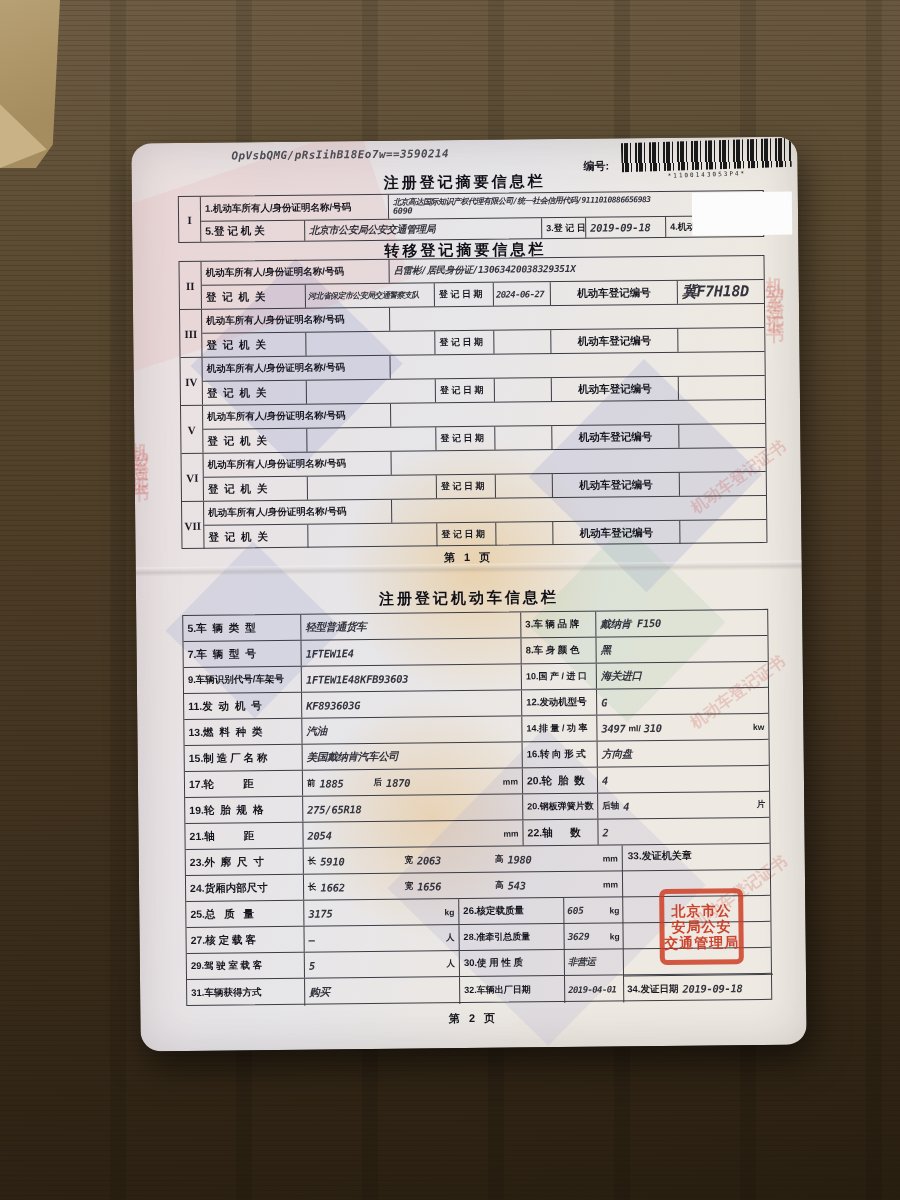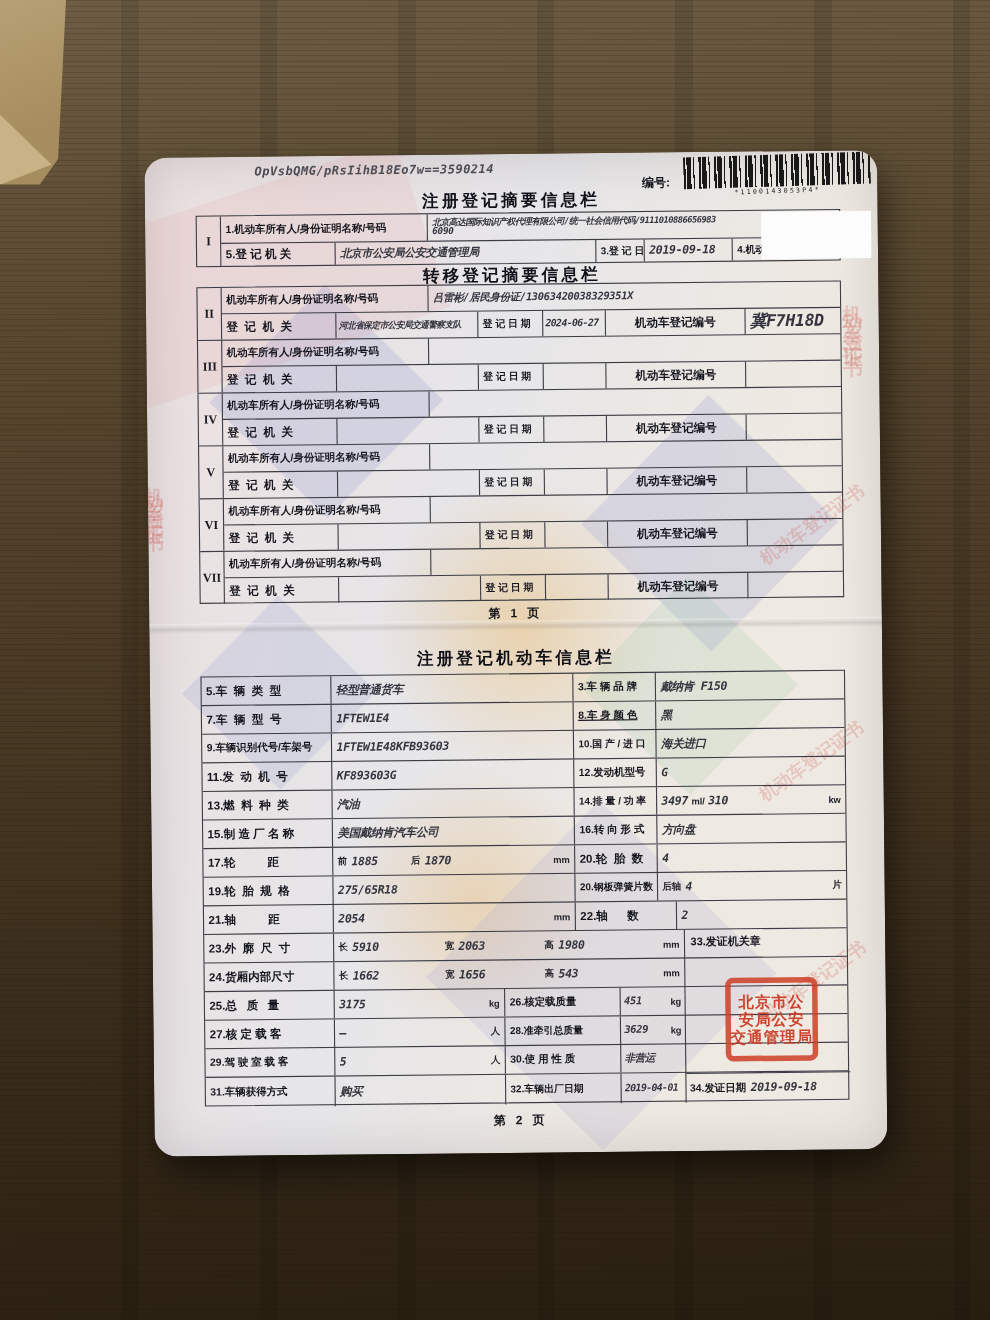--- a/index.html
+++ b/index.html
@@ -247,21 +247,21 @@
 
       <div class="row" style="height:26px;">
         <div class="cell lbl" style="width:118px;">5.车  辆  类  型</div>
         <div class="cell val" style="width:220px;">轻型普通货车</div>
         <div class="cell lbl" style="width:75px;font-size:9.5px;">3.车 辆 品 牌</div>
         <div class="cell val" style="flex:1;">戴纳肯 F150</div>
       </div>
       <div class="row" style="height:26px;">
         <div class="cell lbl" style="width:118px;">7.车  辆  型  号</div>
         <div class="cell val" style="width:220px;">1FTEW1E4</div>
-        <div class="cell lbl" style="width:75px;font-size:9.5px;text-decoration:underline;">8.车 身 颜 色</div>
+        <div class="cell lbl" style="width:75px;font-size:9.5px;">8.车 身 颜 色</div>
         <div class="cell val" style="flex:1;">黑</div>
       </div>
       <div class="row" style="height:26px;">
         <div class="cell lbl" style="width:118px;font-size:9.5px;">9.车辆识别代号/车架号</div>
         <div class="cell val" style="width:220px;">1FTEW1E48KFB93603</div>
         <div class="cell lbl" style="width:75px;font-size:9px;">10.国 产 / 进 口</div>
         <div class="cell val" style="flex:1;">海关进口</div>
       </div>
       <div class="row" style="height:26px;">
         <div class="cell lbl" style="width:118px;">11.发  动  机  号</div>
@@ -307,21 +307,21 @@
           <span class="val">4</span>
           <span class="unit grow" style="text-align:right;">片</span>
         </div>
       </div>
       <div class="row" style="height:26px;">
         <div class="cell lbl" style="width:118px;">21.轴          距</div>
         <div class="cell" style="width:220px;">
           <span class="val">2054</span>
           <span class="unit grow" style="text-align:right;">mm</span>
         </div>
-        <div class="cell lbl" style="width:92px;">22.轴      数</div>
+        <div class="cell lbl" style="width:75px;">22.轴      数</div>
         <div class="cell val" style="flex:1;">2</div>
       </div>
 
       <div class="row" style="height:26px;">
         <div class="cell lbl" style="width:118px;">23.外  廓  尺  寸</div>
         <div class="cell" style="width:318px;gap:4px;border-right:none;">
           <span class="unit">长</span>
           <span class="val">5910</span>
           <span class="unit" style="margin-left:56px;">宽</span>
           <span class="val">2063</span>
@@ -344,21 +344,21 @@
       </div>
 
       <div class="row" style="height:26px;">
         <div class="cell lbl" style="width:118px;">25.总   质   量</div>
         <div class="cell" style="width:155px;">
           <span class="val">3175</span>
           <span class="unit grow" style="text-align:right;">kg</span>
         </div>
         <div class="cell lbl" style="width:105px;font-size:9.5px;">26.核定载质量</div>
         <div class="cell" style="width:58px;border-right:none;padding:2px 3px;">
-          <span class="val" style="font-size:9.5px;">451</span>
+          <span class="val" style="font-size:9.5px;">605</span>
           <span class="unit grow" style="text-align:right;">kg</span>
         </div>
       </div>
       <div class="row" style="height:26px;">
         <div class="cell lbl" style="width:118px;">27.核 定 载 客</div>
         <div class="cell" style="width:155px;">
           <span class="val">—</span>
           <span class="unit grow" style="text-align:right;">人</span>
         </div>
         <div class="cell lbl" style="width:105px;font-size:9px;">28.准牵引总质量</div>

